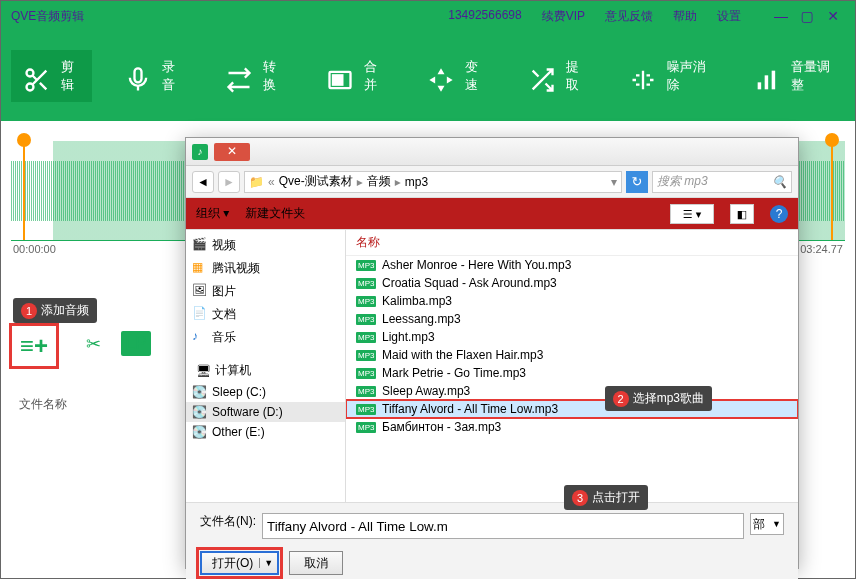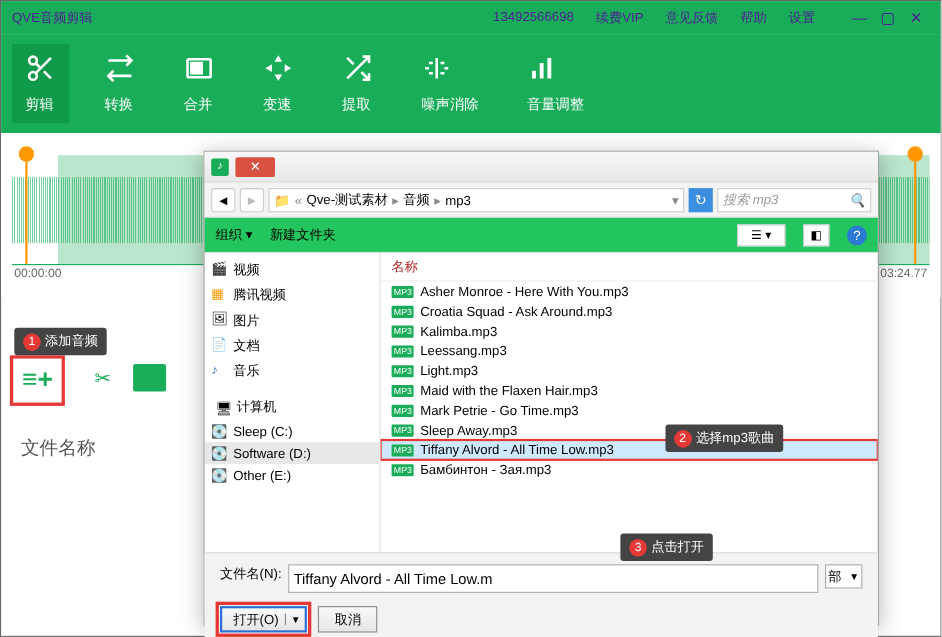--- a/index.html
+++ b/index.html
@@ -5,53 +5,53 @@
 *{box-sizing:border-box;margin:0;padding:0;font-family:"Microsoft YaHei",sans-serif}
 body{width:856px;height:579px;overflow:hidden;background:#fff}
 .app{width:856px;height:579px;position:relative;background:#fff;border:1px solid #666}
 .titlebar{height:30px;background:#1aad59;display:flex;align-items:center;padding:0 10px;color:#4c1d95;font-size:12px}
 .titlebar .title{flex:1}
 .titlebar .tmenu{display:flex;gap:4px}
 .titlebar .tmenu span{padding:0 8px;cursor:pointer}
 .titlebar .winctl{display:flex;gap:2px;margin-left:20px}
 .titlebar .winctl span{width:24px;text-align:center;font-size:14px;cursor:pointer}
 .toolbar{height:90px;background:#1aad59;display:flex;align-items:center;padding:0 10px;gap:20px}
-.tbtn{display:flex;flex-direction:column;align-items:flex-start;color:#fff;padding:8px 12px;cursor:pointer;gap:10px}
+.tbtn{display:flex;align-items:flex-end;color:#fff;padding:8px 12px;cursor:pointer;gap:10px}
 .tbtn.active{background:#0e9a48}
 .tbtn .ico{width:28px;height:28px;display:flex;align-items:center;justify-content:center}
 .tbtn .lbl{font-size:13px}
 .waveform{height:150px;position:relative;background:#fff;padding:20px 10px 10px}
 .wave{height:100px;background:linear-gradient(to right,#fff 0,#fff 5%,rgba(26,173,89,.3) 5%,rgba(26,173,89,.3) 100%);position:relative;border-bottom:1px solid #1aad59}
 .wave::before{content:"";position:absolute;left:0;right:0;top:50%;height:60px;transform:translateY(-50%);background:repeating-linear-gradient(90deg,#1aad59 0,#1aad59 1px,transparent 1px,transparent 2px);opacity:.6}
 .marker{position:absolute;top:0;bottom:0;width:2px}
 .marker-l{left:12px;background:#ff9800}
 .marker-r{right:12px;background:#ff9800}
 .marker::before{content:"";position:absolute;top:-8px;left:-6px;width:14px;height:14px;border-radius:50%;background:#ff9800}
 .timelabels{display:flex;justify-content:space-between;font-size:11px;color:#666;padding:2px}
 .annotation1{position:absolute;left:12px;top:297px;z-index:5;display:flex;align-items:center;gap:4px;background:#444;color:#fff;padding:4px 8px;font-size:12px;border-radius:3px}
 .badge{background:#e53935;color:#fff;width:16px;height:16px;border-radius:50%;display:inline-flex;align-items:center;justify-content:center;font-size:11px}
 .addbtn-box{position:absolute;left:8px;top:322px;border:3px solid #e53935;padding:6px 8px}
 .addbtn-box .addicon{color:#1aad59;font-size:24px;font-weight:bold}
 .mini-tools{position:absolute;left:85px;top:330px;display:flex;gap:20px;align-items:center}
 .mini-tools span{color:#1aad59;font-size:18px}
 .lp{background:#1aad59;color:#fff;font-size:10px;padding:2px 4px;border-radius:2px}
-.filelabel{position:absolute;left:18px;top:395px;color:#555;font-size:17px}
+.filelabel{position:absolute;left:18px;top:395px;color:#555;font-size:12px}
 .dialog{position:absolute;left:184px;top:136px;width:614px;height:432px;background:#fff;border:1px solid #999;box-shadow:0 4px 20px rgba(0,0,0,.3);z-index:10}
 .dlg-title{height:28px;background:linear-gradient(#f8f8f8,#e8e8e8);display:flex;align-items:center;padding:0 6px;border-bottom:1px solid #ccc}
 .dlg-title .dico{width:16px;height:16px;background:#1aad59;border-radius:2px;margin-right:6px;display:flex;align-items:center;justify-content:center;color:#fff;font-size:10px}
 .dlg-title .dtxt{flex:1;font-size:12px}
 .dlg-title .dclose{width:36px;height:18px;background:#d95140;color:#fff;text-align:center;border-radius:2px;font-size:12px;cursor:pointer;line-height:16px}
 .dlg-nav{height:32px;background:#f3f3f3;display:flex;align-items:center;padding:0 6px;gap:4px;border-bottom:1px solid #ddd;font-size:12px}
 .dlg-nav .navarrow{width:22px;height:22px;border:1px solid #ccc;border-radius:3px;text-align:center;line-height:20px;background:#fff;cursor:pointer}
 .dlg-nav .crumbs{flex:1;height:22px;border:1px solid #ccc;background:#fff;display:flex;align-items:center;padding:0 4px;gap:4px}
 .dlg-nav .crumbs span{cursor:pointer}
 .dlg-nav .sep{color:#888}
 .dlg-nav .refresh{width:22px;height:22px;background:#3b8ee0;color:#fff;text-align:center;line-height:22px;cursor:pointer;font-size:13px}
 .dlg-nav .search{width:140px;height:22px;border:1px solid #ccc;background:#fff;padding:0 4px;display:flex;align-items:center;color:#999;font-style:italic}
-.dlg-tools{height:32px;background:#22c55e;display:flex;align-items:center;padding:0 10px;gap:16px;border-bottom:1px solid #ddd;font-size:12px}
+.dlg-tools{height:32px;background:#b91c1c;display:flex;align-items:center;padding:0 10px;gap:16px;border-bottom:1px solid #ddd;font-size:12px}
 .dlg-tools .spacer{flex:1}
 .dlg-tools .viewbtn{width:44px;height:20px;border:1px solid #ccc;background:#fff;cursor:pointer;text-align:center;font-size:11px;line-height:18px}
 .dlg-tools .help{width:18px;height:18px;border-radius:50%;background:#2a7ad2;color:#fff;text-align:center;font-size:12px;cursor:pointer;line-height:18px}
 .dlg-body{display:flex;height:272px}
 .dlg-side{width:160px;border-right:1px solid #ddd;padding:4px 0;overflow:hidden;font-size:12px}
 .side-item{padding:3px 10px 3px 26px;cursor:pointer;position:relative}
 .side-item .sico{position:absolute;left:6px;top:3px;width:14px;height:14px}
 .side-group{padding:3px 10px;font-weight:normal;display:flex;align-items:center;gap:4px}
 .dlg-list{flex:1;overflow:auto;font-size:12px}
 .list-header{padding:4px 10px;border-bottom:1px solid #eee;color:#b91c1c;cursor:pointer}
@@ -97,20 +97,29 @@
             <circle cx="6" cy="6" r="3"></circle>
             <circle cx="6" cy="18" r="3"></circle>
             <path d="M20 4L8.12 15.88M14.47 14.48L20 20M8.12 8.12L12 12"></path>
           </svg>
         </span>
       <span class="lbl">剪辑</span>
     </div>
     <div class="tbtn">
       <span class="ico">
           <svg width="28" height="28" viewBox="0 0 24 24" fill="none" stroke="#fff" stroke-width="2">
+            <rect x="9" y="2" width="6" height="12" rx="3"></rect>
+            <path d="M5 10a7 7 0 0 0 14 0M12 17v4"></path>
+          </svg>
+        </span>
+      <span class="lbl">录音</span>
+    </div>
+    <div class="tbtn">
+      <span class="ico">
+          <svg width="28" height="28" viewBox="0 0 24 24" fill="none" stroke="#fff" stroke-width="2">
             <path d="M17 2l4 4-4 4M3 6h18M7 22l-4-4 4-4M21 18H3"></path>
           </svg>
         </span>
       <span class="lbl">转换</span>
     </div>
     <div class="tbtn">
       <span class="ico">
           <svg width="28" height="28" viewBox="0 0 24 24" fill="none" stroke="#fff" stroke-width="2">
             <rect x="3" y="5" width="18" height="14" rx="1"></rect>
             <rect x="6" y="8" width="8" height="8" fill="#fff"></rect>

